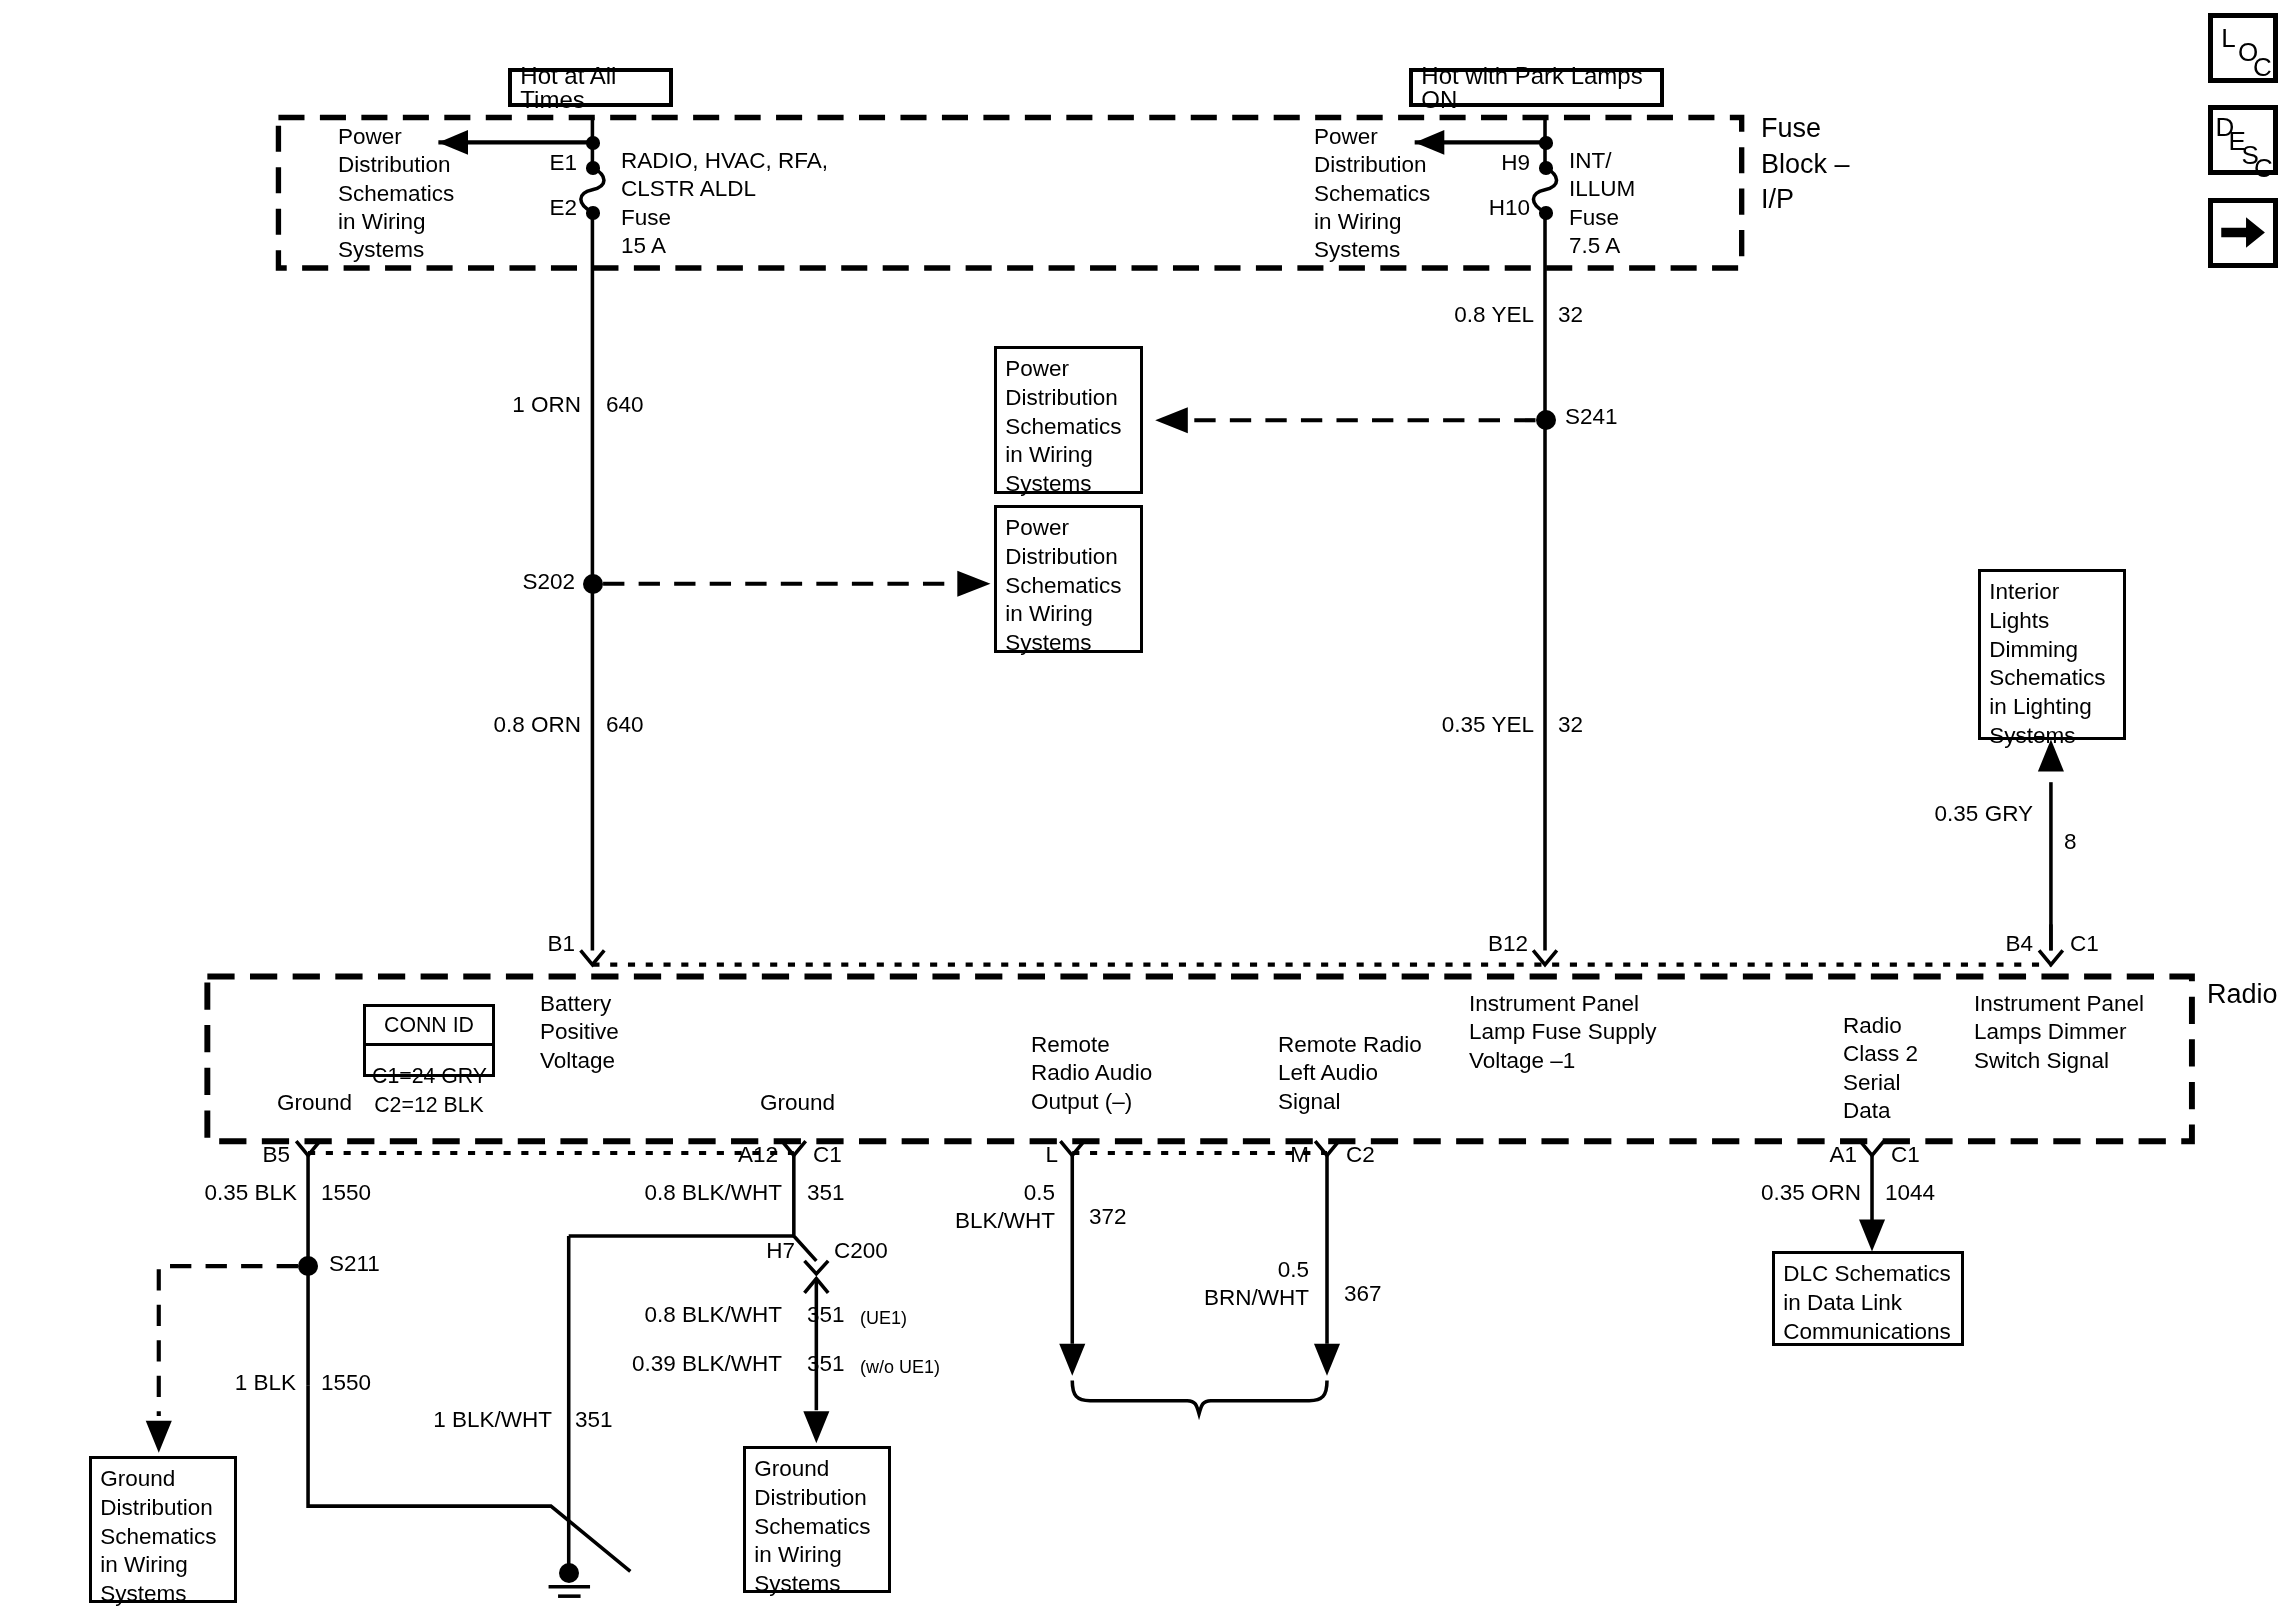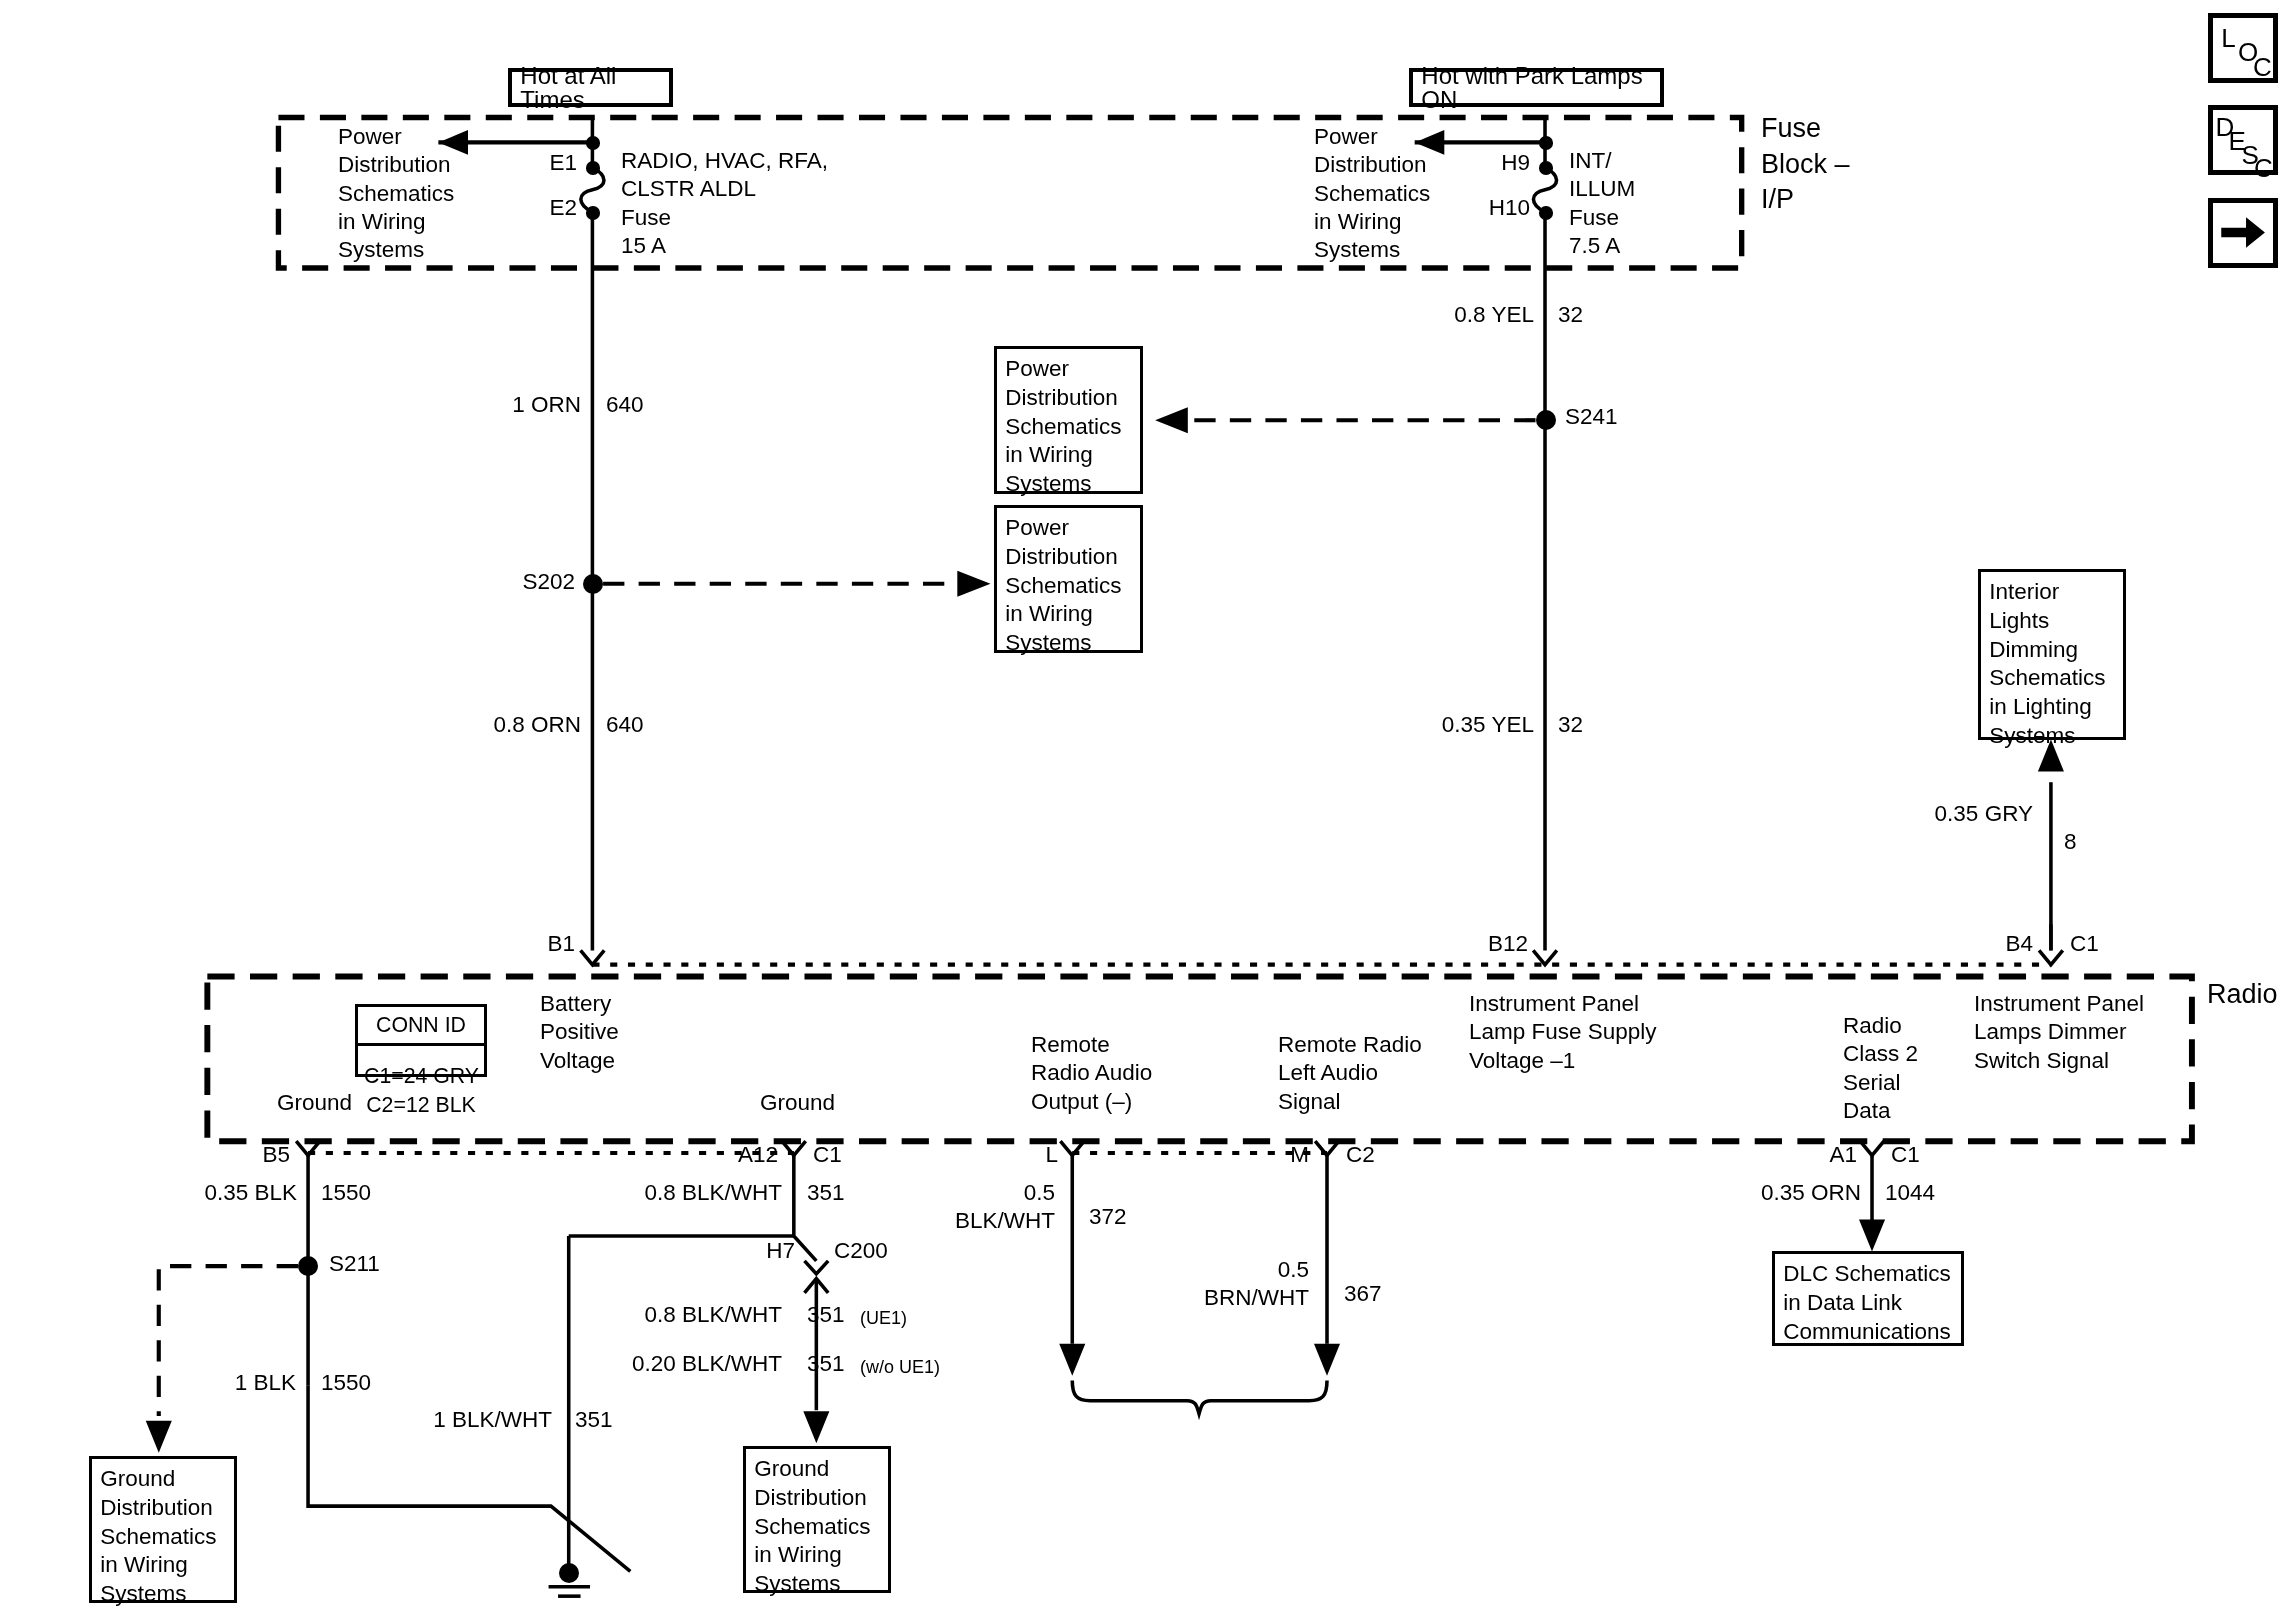--- a/index.html
+++ b/index.html
@@ -183,21 +183,21 @@
   <svg style="left:0;top:0;" width="2295" height="1610" viewBox="0 0 3874 2717">
     <rect x="350" y="1648" width="3350" height="278" fill="none" stroke="#000" stroke-width="10" stroke-dasharray="46 26"></rect>
 
     <path d="M1000 1628 L3462 1628" stroke="#000" stroke-width="7" stroke-dasharray="12 18"></path>
 
     <path d="M520 1946 L1340 1946" stroke="#000" stroke-width="7" stroke-dasharray="12 18"></path>
     <path d="M1810 1946 L2240 1946" stroke="#000" stroke-width="7" stroke-dasharray="12 18"></path>
   </svg>
   <div class="txt lg" style="left:2207px;top:977px;">Radio</div>
 
-  <div class="connid" style="left:355px;top:1004px;width:132px;height:73px;">
+  <div class="connid" style="left:363px;top:1004px;width:132px;height:73px;">
     <div class="hd">CONN ID</div>
     <div class="bd"><span>C1=24 GRY</span><br><span>C2=12 BLK</span></div>
   </div>
 
   <svg style="left:0;top:0;" width="2295" height="1610" viewBox="0 0 3874 2717">
     <path d="M980 1604 L1000 1628 L1020 1604" fill="none" stroke="#000" stroke-width="6"></path>
   </svg>
   <div class="txt r" style="left:510px;top:930px;width:65px;">B1</div>
   <div class="txt" style="left:540px;top:990px;">Battery
 Positive
@@ -276,21 +276,21 @@
   <div class="txt r" style="left:581px;top:1179px;width:201px;">0.8 BLK/WHT</div>
   <div class="txt" style="left:807px;top:1179px;">351</div>
 
   <div class="txt r" style="left:718px;top:1237px;width:77px;">H7</div>
   <div class="txt" style="left:834px;top:1237px;">C200</div>
 
   <div class="txt r" style="left:581px;top:1301px;width:201px;">0.8 BLK/WHT</div>
   <div class="txt" style="left:807px;top:1301px;">351</div>
   <div class="txt sm" style="left:860px;top:1307px;">(UE1)</div>
 
-  <div class="txt r" style="left:569px;top:1350px;width:213px;">0.20 BLK/WHT</div>
+  <div class="txt r" style="left:569px;top:1350px;width:213px;">0.39 BLK/WHT</div>
   <div class="txt" style="left:807px;top:1350px;">351</div>
   <div class="txt sm" style="left:860px;top:1356px;">(w/o UE1)</div>
 
   <div class="refbox" style="left:743px;top:1446px;width:148px;height:147px;">Ground
 Distribution
 Schematics
 in Wiring
 Systems</div>
 
   <svg style="left:0;top:0;" width="2295" height="1610" viewBox="0 0 3874 2717">

